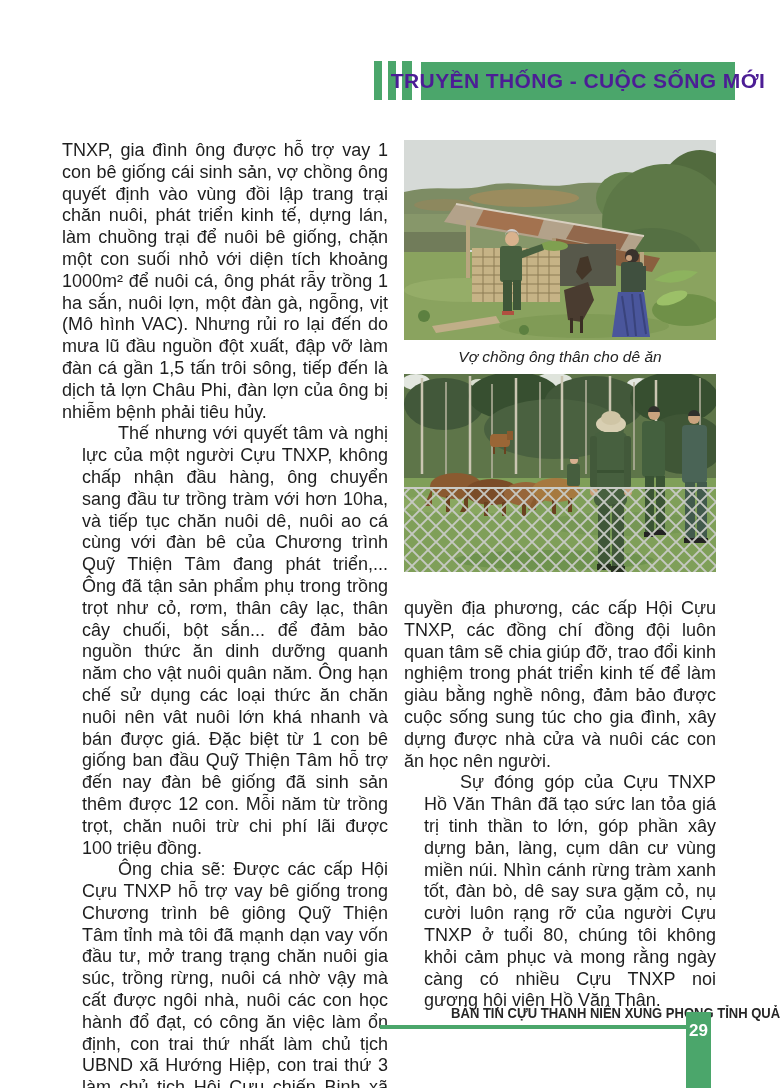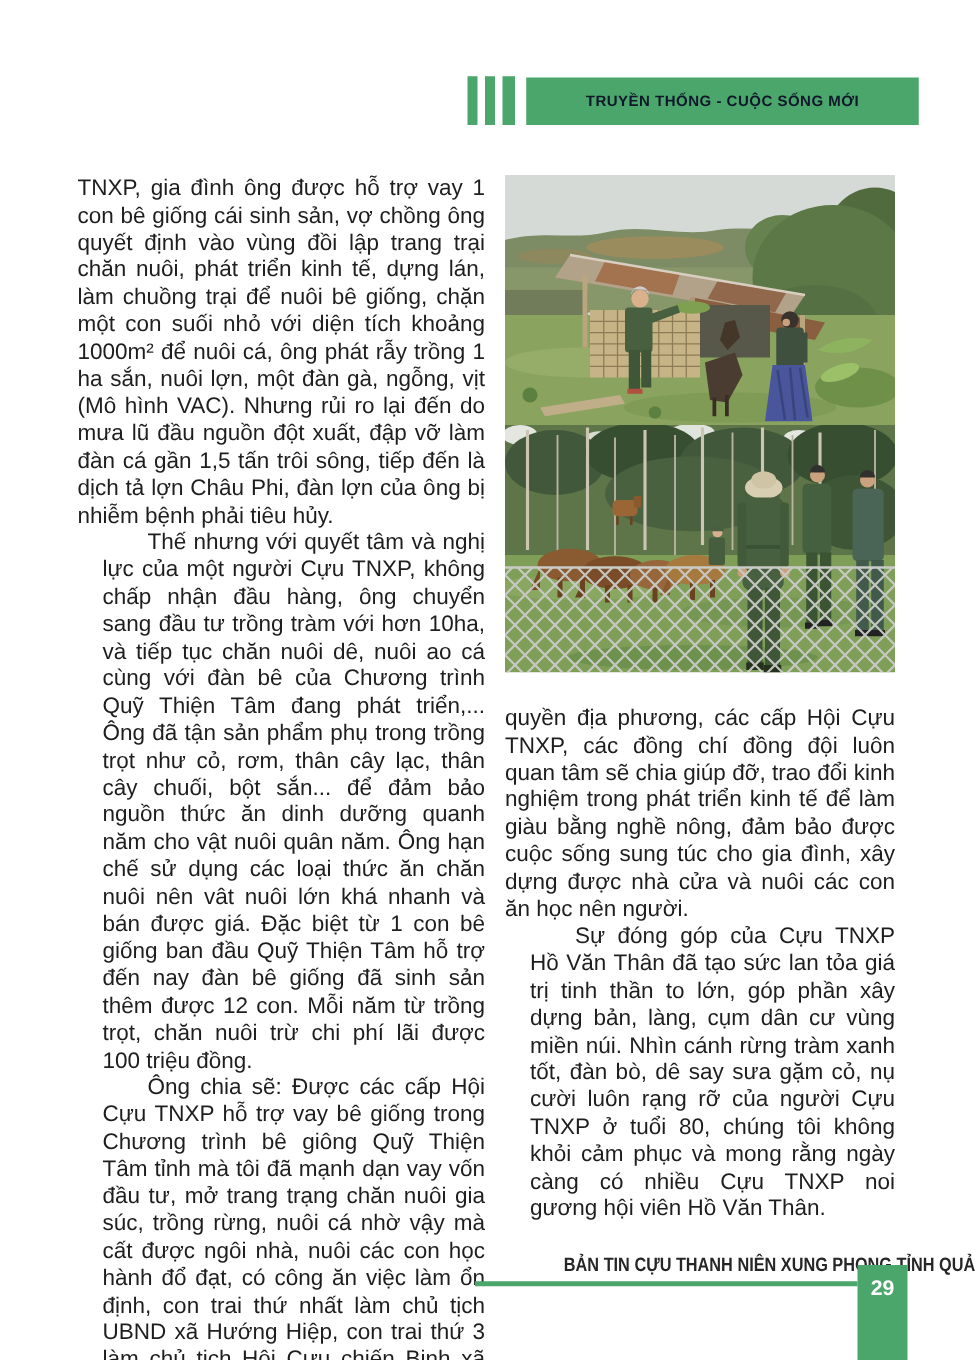--- a/index.html
+++ b/index.html
@@ -13,21 +13,21 @@
   
   .hdr-bar{ position:absolute; top:61px; height:39px; background:var(--green); }
   .hdr-bar.b1{ left:374px; width:8px; }
   .hdr-bar.b2{ left:388px; width:8px; }
   .hdr-bar.b3{ left:402px; width:10px; }
   .banner{
     position:absolute; left:421px; top:62px; width:314px; height:38px;
     background:var(--green); display:flex; align-items:center; justify-content:center;
   }
   .banner span{
-    color:#0f172a; font-weight:bold; font-size:12px; letter-spacing:.4px; white-space:nowrap;
+    color:#4c1d95; font-weight:bold; font-size:21px; letter-spacing:.4px; white-space:nowrap;
   }
   
   .col-left{ position:absolute; left:62px; top:140px; width:326px; }
   .col-right{ position:absolute; left:404px; top:140px; width:312px; }
   p.body{
     font-size:18px; line-height:21.8px; text-align:justify; color:var(--ink);
   }
   p.indent{ text-indent:36px;margin-left:20px; }
   .col-right p.body{ margin-top:26px; }
   .col-right p.body + p.body{ margin-top:0; }
@@ -40,21 +40,21 @@
   .footer{
     position:absolute; left:380px; top:1004px; width:306px;
     text-align:right; padding-bottom:3px; border-bottom:4px solid var(--green);
   }
   .footer-text{
     display:inline-block; font-weight:bold; font-size:15.5px; color:#262626;
     white-space:nowrap; transform:scaleX(.84); transform-origin:right bottom;
     letter-spacing:0px;
   }
   .pagebox{
-    position:absolute; left:686px; top:1012px; width:40px; height:76px;
+    position:absolute; left:686px; top:1012px; width:25px; height:76px;
     background:var(--green); text-align:center;
   }
   .pagebox span{ color:#fff; font-weight:bold; font-size:17px; line-height:38px; }
 </style>
 </head>
 <body>
 
 <div class="page">
 
   <div class="hdr-bar b1"></div>
@@ -115,20 +115,21 @@
       <rect x="236" y="126" width="6" height="24" fill="#40503f"></rect>
       <polygon points="214,152 240,152 246,197 208,197" fill="#4a569c"></polygon>
       <path d="M218,156 l6,40 M228,154 l4,42 M236,154 l6,40" stroke="#39437c" stroke-width="2" fill="none"></path>
       <path d="M250,140 q20,-14 44,-8 q-18,16 -44,8" fill="#8db35e"></path>
       <ellipse cx="282" cy="170" rx="34" ry="16" fill="#6f9048"></ellipse>
       <ellipse cx="268" cy="158" rx="16" ry="6" fill="#9cc068" transform="rotate(-18 268 158)"></ellipse>
       <polygon points="28,186 92,176 96,183 32,193" fill="#c0ae88"></polygon>
       <circle cx="20" cy="176" r="6" fill="#5c8040"></circle>
       <circle cx="120" cy="190" r="5" fill="#5c8040"></circle>
     </svg>
+    <div class="caption">Vợ chồng ông thân cho dê ăn</div>
 
     <svg class="photo" width="312" height="198" viewBox="0 0 312 198" preserveAspectRatio="none">
       <defs>
         <pattern id="chainlink" width="16" height="16" patternUnits="userSpaceOnUse">
           <path d="M0,8 L8,0 L16,8 L8,16 Z" fill="none" stroke="#c9cbc6" stroke-width="1.8"></path>
         </pattern>
       </defs>
       <rect x="0" y="0" width="312" height="112" fill="#5e7549"></rect>
       <ellipse cx="12" cy="8" rx="14" ry="8" fill="#e3e7e0"></ellipse>
       <ellipse cx="75" cy="10" rx="10" ry="5" fill="#d8decf"></ellipse>

